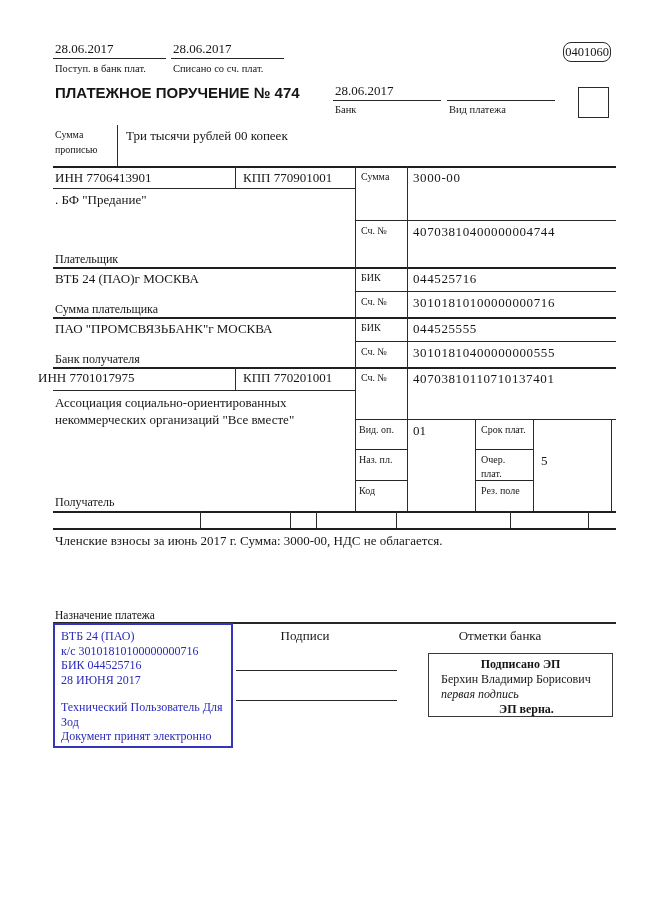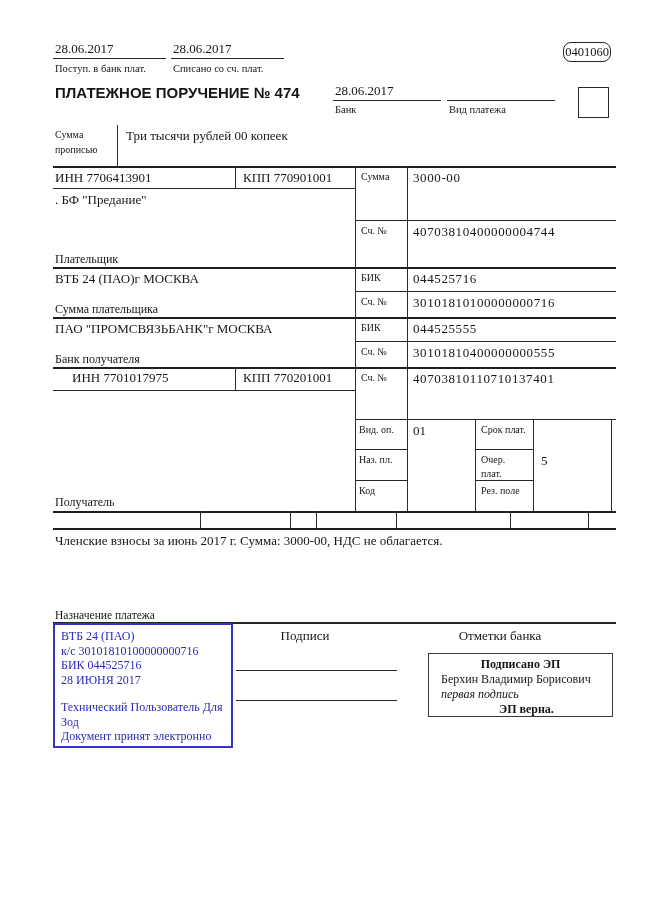--- a/index.html
+++ b/index.html
@@ -131,22 +131,23 @@
   <div class="t-cell" style="left:361px; top:295px;">Сч. №</div>
   <div class="t num" style="left:413px; top:295px;">30101810100000000716</div>
 
   <div class="t" style="left:55px; top:321px;">ПАО "ПРОМСВЯЗЬБАНК"г МОСКВА</div>
   <div class="t-sm" style="left:55px; top:353px; font-size:12px;">Банк получателя</div>
   <div class="t-cell" style="left:361px; top:321px;">БИК</div>
   <div class="t num" style="left:413px; top:321px;">044525555</div>
   <div class="t-cell" style="left:361px; top:345px;">Сч. №</div>
   <div class="t num" style="left:413px; top:345px;">30101810400000000555</div>
 
-  <div class="t" style="left:72px; top:370px;">ИНН 7701017975</div>
+  <div class="t" style="left:38px; top:370px;">ИНН 7701017975</div>
   <div class="t" style="left:243px; top:370px;">КПП 770201001</div>
+  <div class="t wrap" style="left:55px; top:394px; width:270px; line-height:17px;">Ассоциация социально-ориентированных некоммерческих организаций "Все вместе"</div>
   <div class="t-sm" style="left:55px; top:496px; font-size:12px;">Получатель</div>
 
   <div class="t-cell" style="left:361px; top:371px;">Сч. №</div>
   <div class="t num" style="left:413px; top:371px;">40703810110710137401</div>
 
   <div class="t-cell" style="left:359px; top:423px;">Вид. оп.</div>
   <div class="t" style="left:413px; top:423px;">01</div>
   <div class="t-cell wrap" style="left:481px; top:423px; width:46px;">Срок плат.</div>
 
   <div class="t-cell" style="left:359px; top:453px;">Наз. пл.</div>

